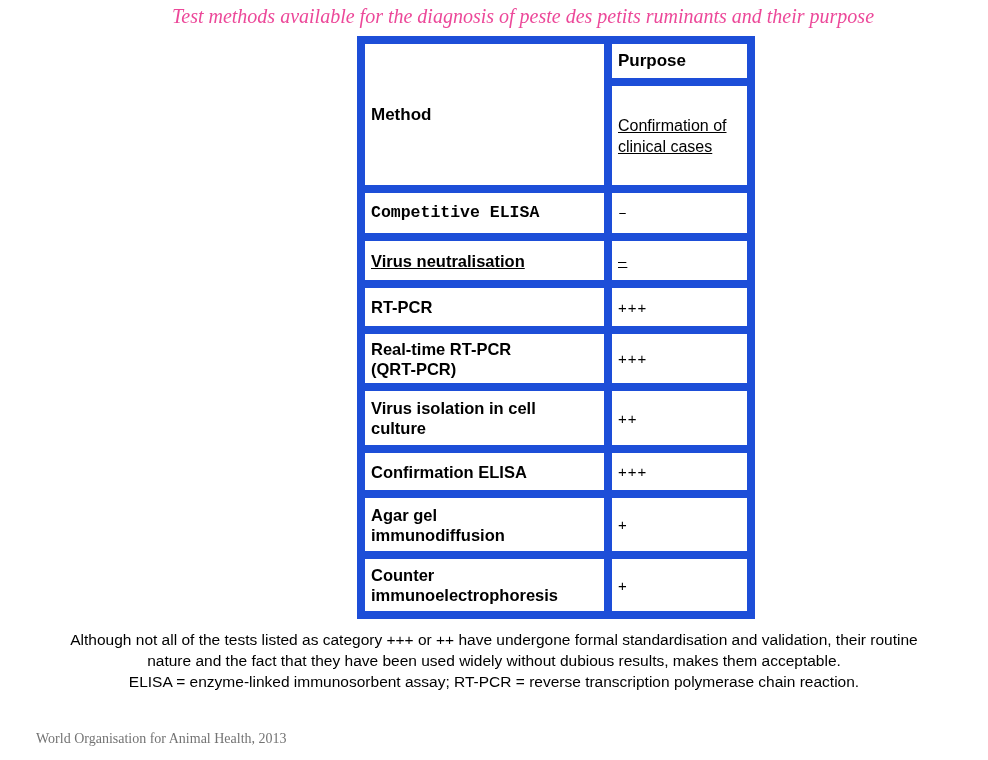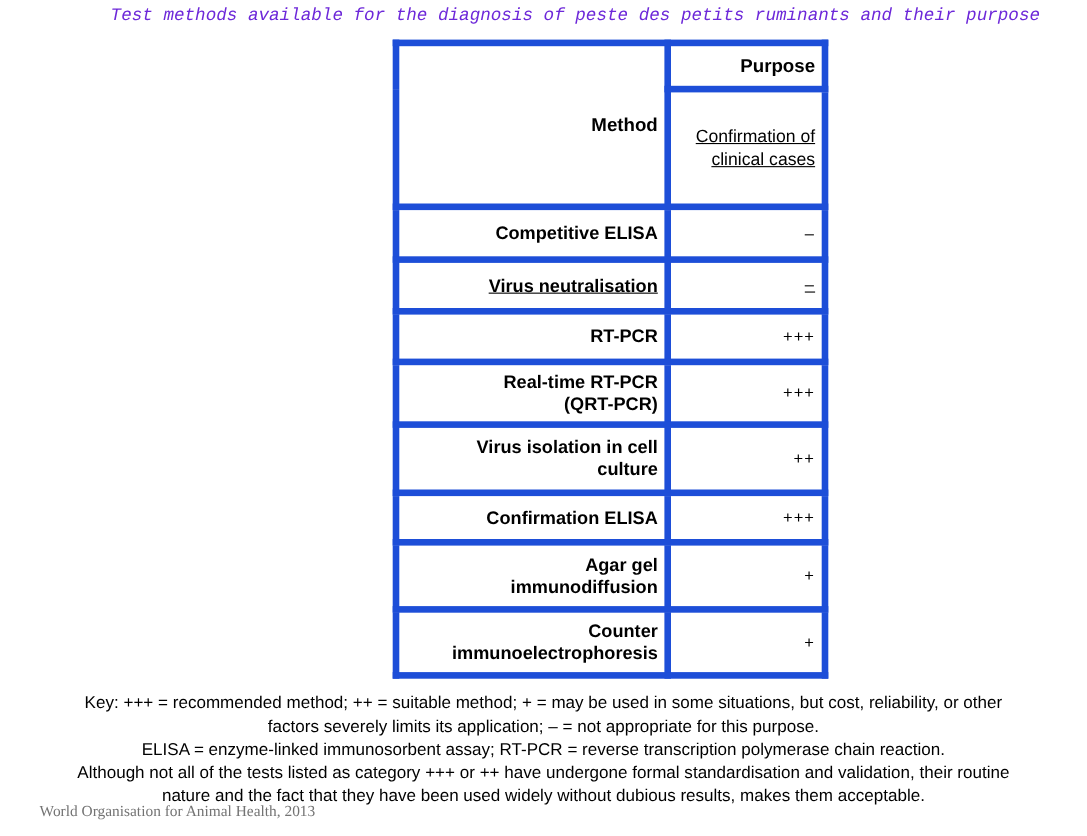--- a/index.html
+++ b/index.html
@@ -5,53 +5,53 @@
   * { margin: 0; padding: 0; box-sizing: border-box; }
   html, body { width: 988px; height: 760px; background: #ffffff; overflow: hidden; }
   body { position: relative; font-family: "Liberation Sans", sans-serif; color: #000; }
 
   .doc-title {
     position: absolute;
     top: 5px;
     left: 58px;
     right: 0;
     text-align: center;
-    font-family: Liberation Mono, monospace;
+    font-family: Liberation Serif, serif;
     font-style: italic;
-    font-size: 16px;
-    color: #6d28d9;
+    font-size: 20px;
+    color: #ec4899;
     white-space: nowrap;
   }
 
   table.methods {
     position: absolute;
     left: 357px;
     top: 36px;
     border-collapse: collapse;
     table-layout: fixed;
     width: 372px;
   }
   table.methods td {
-    border: 6px solid #1d4ed8;
-    text-align: right;
+    border: 8px solid #1d4ed8;
+    text-align: left;
     vertical-align: middle;
     padding: 2px 6px;
     background: #fff;
   }
   td.col-method { width: 247px; border-right-width: 4px; }
   td.col-purpose { width: 143px; }
 
   td.method-header, td.purpose-header { font-weight: bold; font-size: 17px; }
   td.purpose-subheader { font-size: 16px; line-height: 21px; text-decoration: underline; }
   td.method-name { font-weight: bold; font-size: 16.5px; line-height: 20px; white-space: pre-line; }
   td.rating { font-size: 15px; letter-spacing: 1px; }
 
   tr.hrow-1 { height: 42px; }
   tr.hrow-2 { height: 107px; }
-  tr.r0 { height: 48px; }
+  tr.r0 { height: 48px; font-family: Liberation Mono, monospace; }
   tr.r1 { height: 47px; text-decoration: underline; }
   tr.r2 { height: 46px; }
   tr.r3 { height: 57px; }
   tr.r4 { height: 62px; margin-top: 11px; }
   tr.r5 { height: 45px; }
   tr.r6 { height: 61px; }
   tr.r7 { height: 60px; margin-left: 46px; }
 
   .notes {
     position: absolute;
@@ -124,20 +124,18 @@
     </tr>
     <tr class="r7">
       <td class="col-method method-name">Counter
 immunoelectrophoresis</td>
       <td class="col-purpose rating">+</td>
     </tr>
   </tbody>
 </table>
 
 <div class="notes">
-  <div>Key: +++ = recommended method; ++ = suitable method; + = may be used in some situations, but cost, reliability, or other
-factors severely limits its application; – = not appropriate for this purpose.</div>
-  <div>ELISA = enzyme-linked immunosorbent assay; RT-PCR = reverse transcription polymerase chain reaction.</div>
   <div>Although not all of the tests listed as category +++ or ++ have undergone formal standardisation and validation, their routine
 nature and the fact that they have been used widely without dubious results, makes them acceptable.</div>
+  <div>ELISA = enzyme-linked immunosorbent assay; RT-PCR = reverse transcription polymerase chain reaction.</div>
 </div>
 
 <div class="footer-credit">World Organisation for Animal Health, 2013</div>
 
 </body></html>

